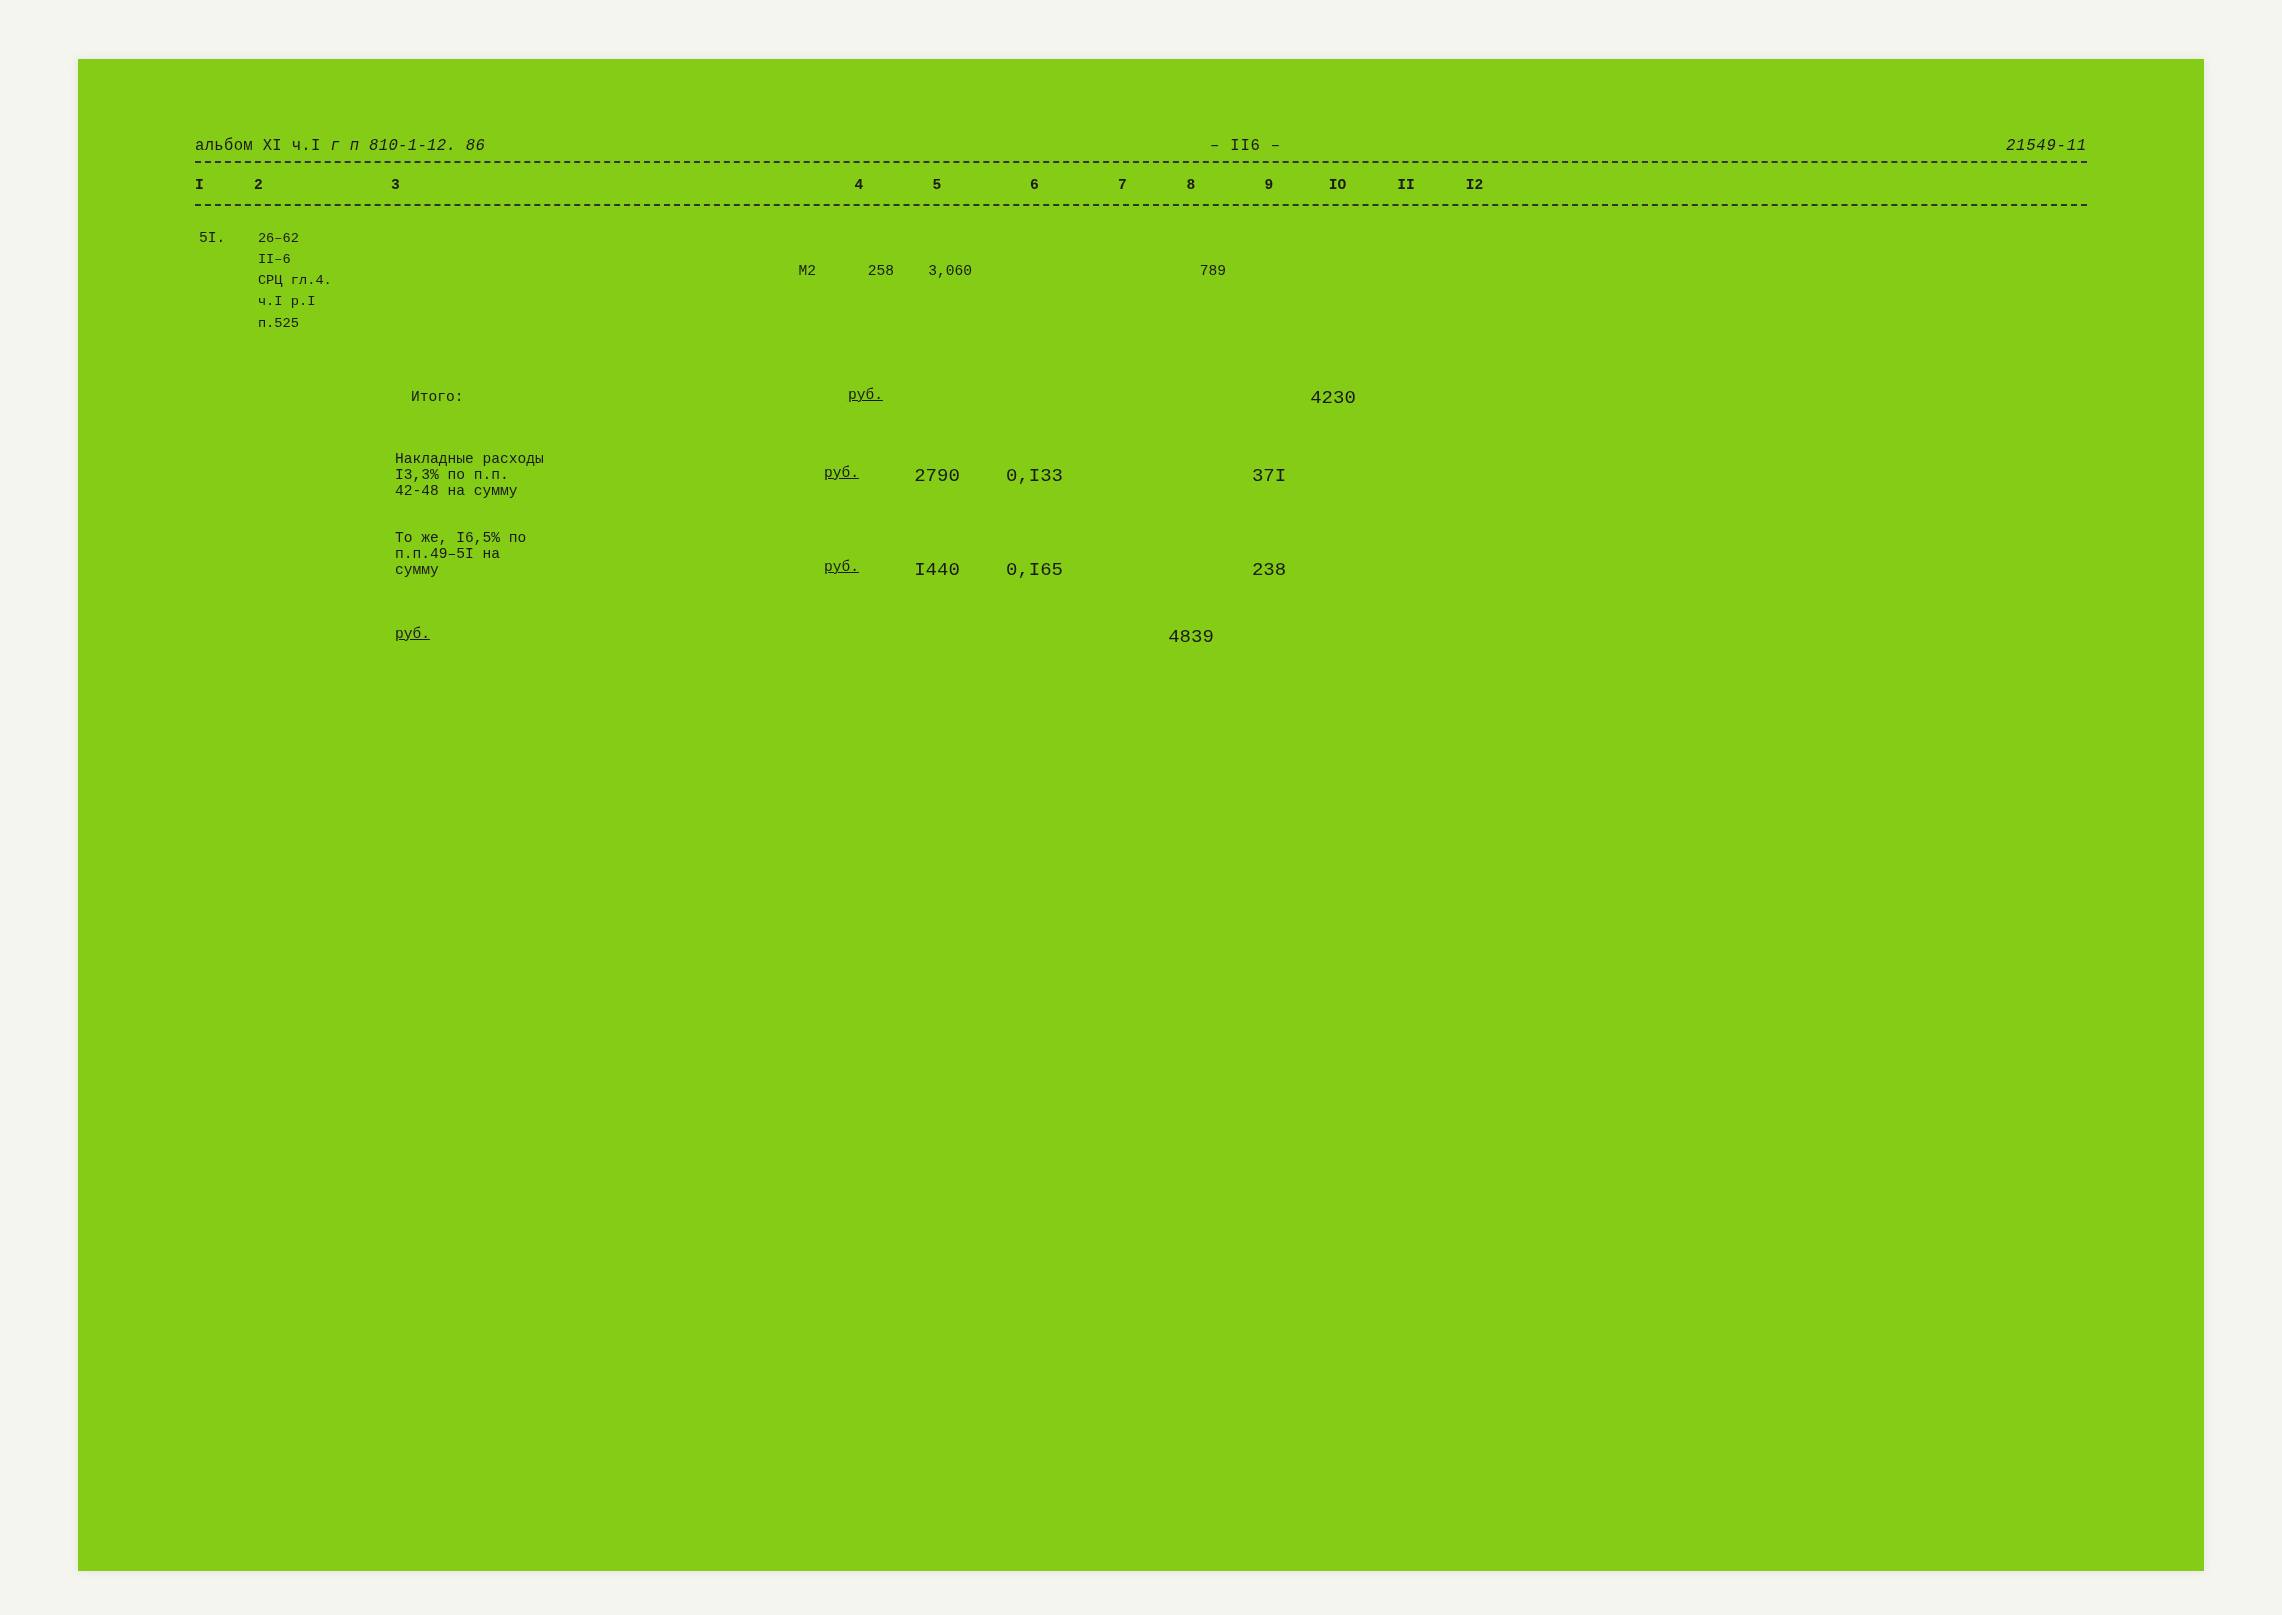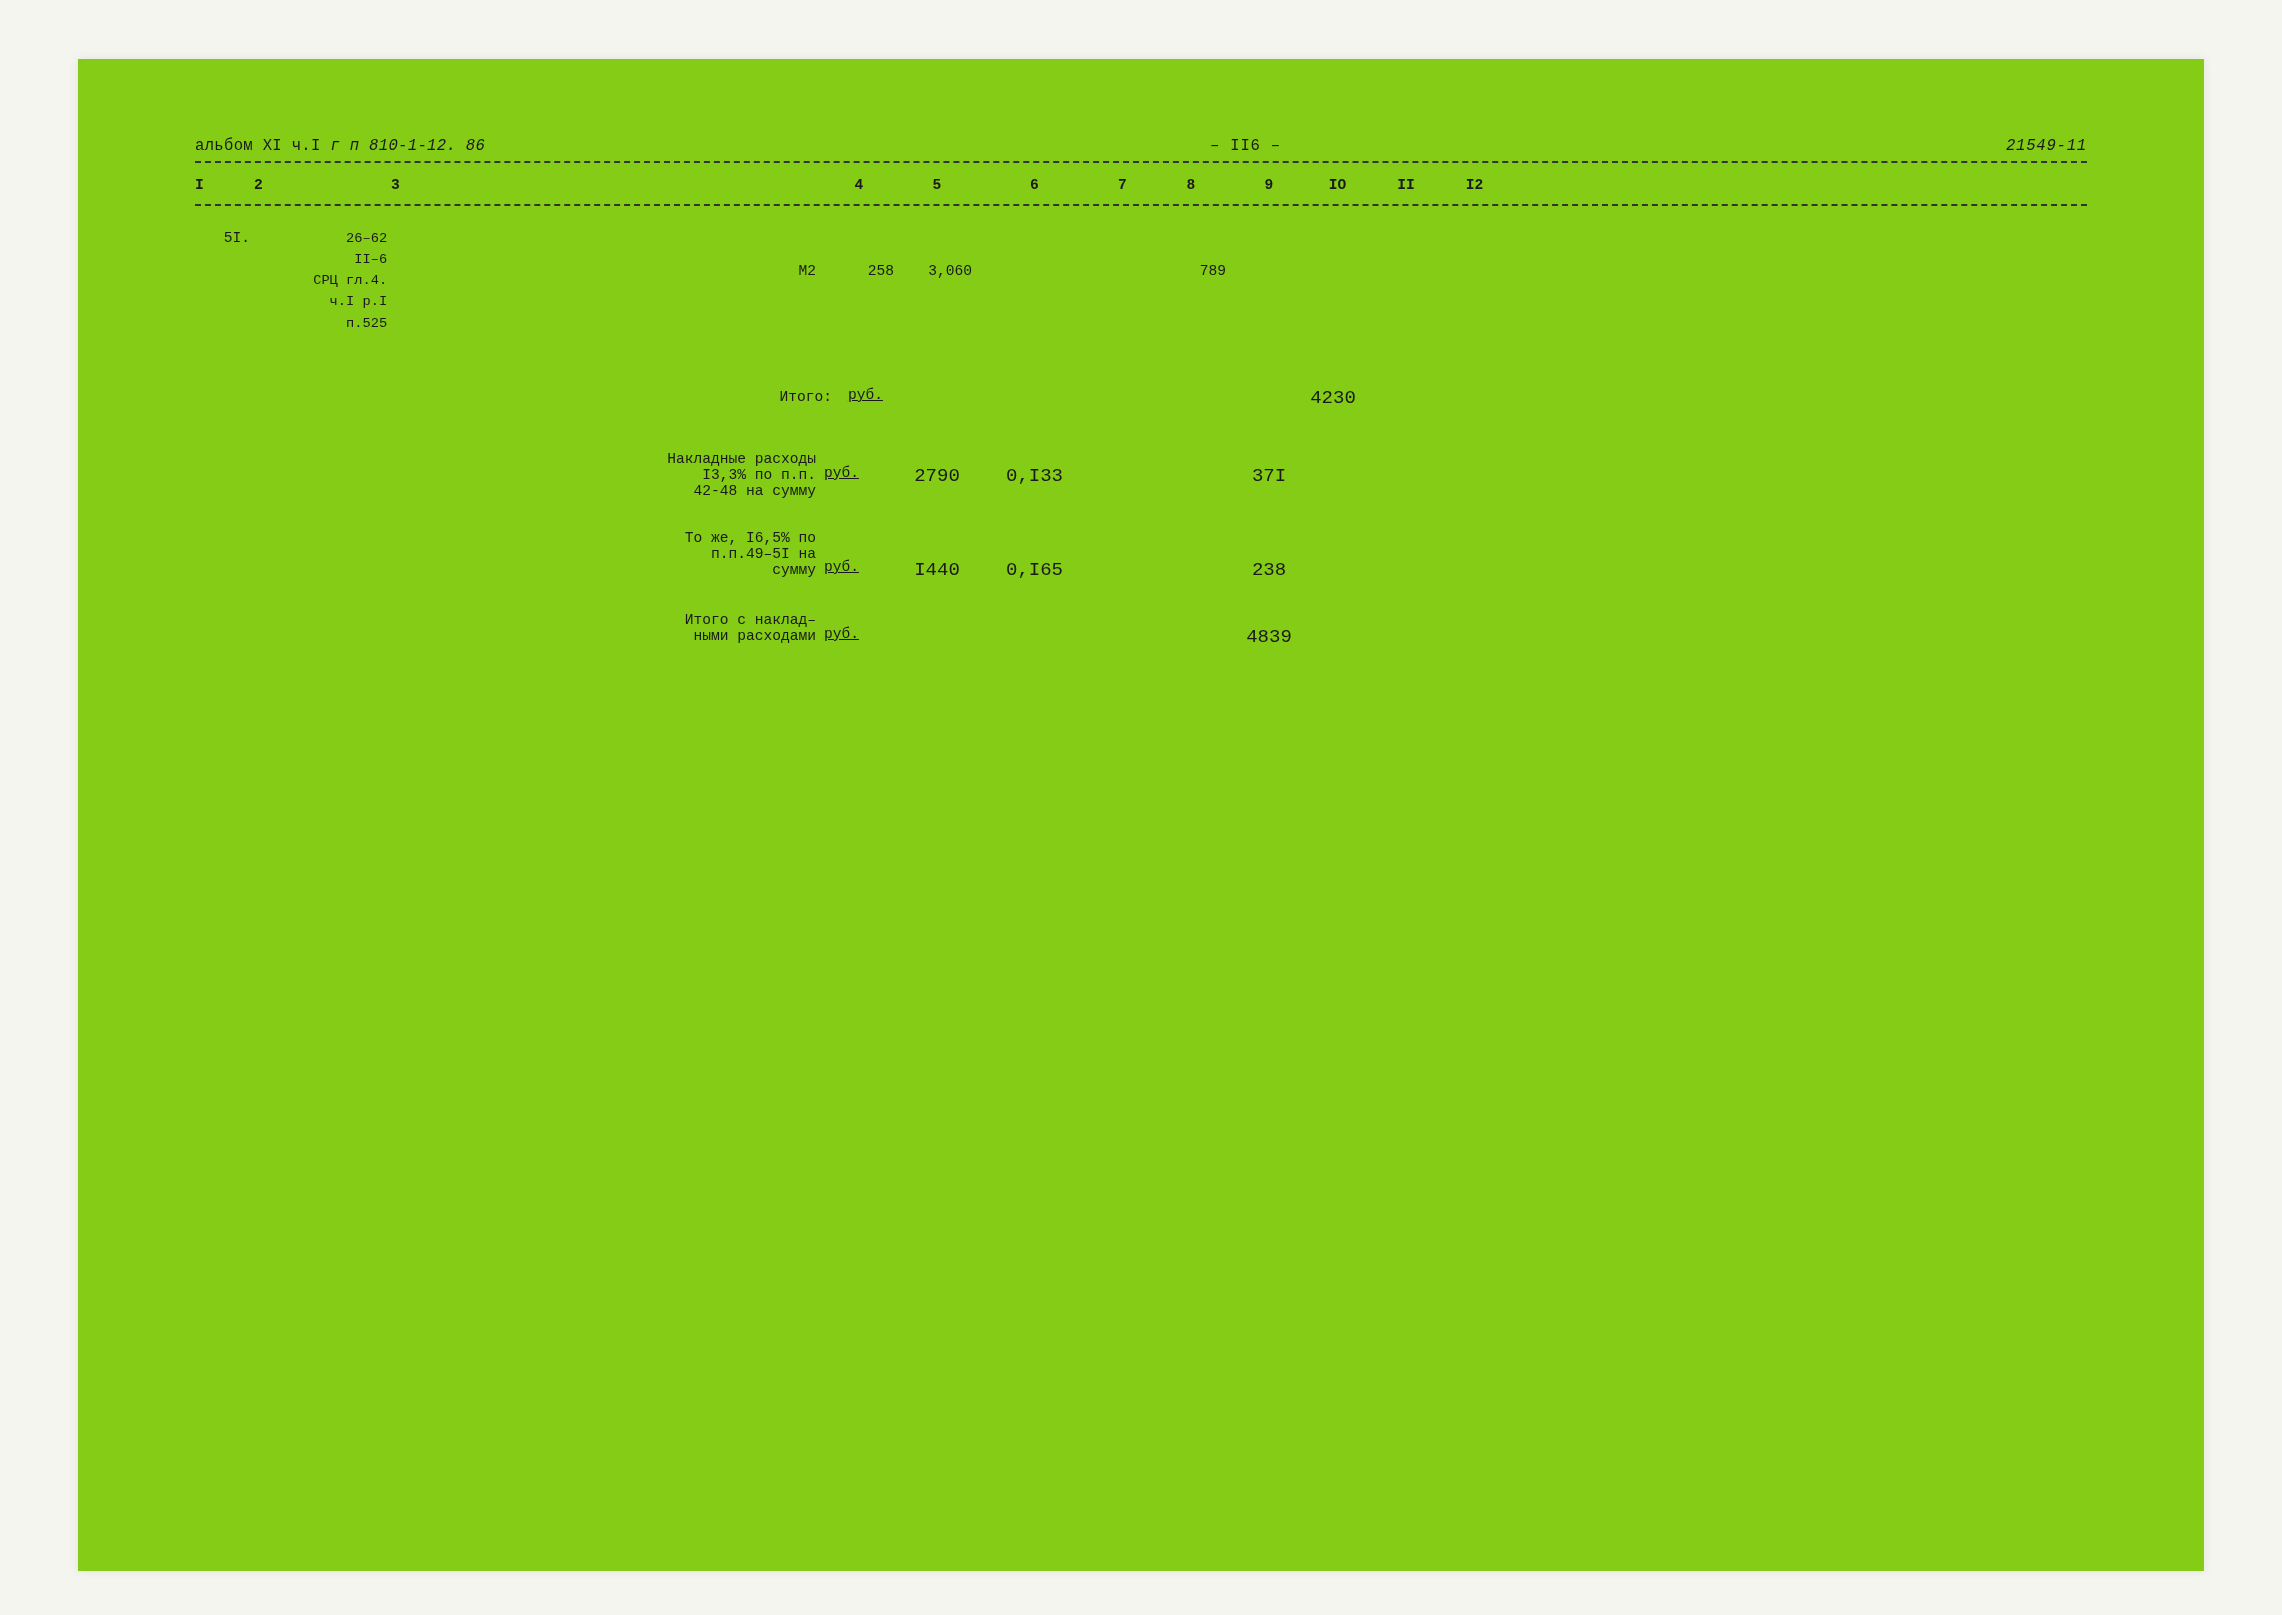--- a/index.html
+++ b/index.html
@@ -91,21 +91,21 @@
       margin-bottom: 0;
     }
 
     .cell {
       padding: 2px 3.9px;
       font-size: 14.6px;
       vertical-align: top;
     }
 
     .cell-left {
-      text-align: right;
+      text-align: left;
     }
 
     .cell-center {
       text-align: right;
     }
 
     .item-number {
       font-size: 14.6px;
       line-height: 1.5;
     }
@@ -274,24 +274,20 @@
       <div class="cell"></div>
       <div class="cell cell-center value-cell" style="padding-top: 31px;">238</div>
       <div class="cell"></div>
       <div class="cell"></div>
       <div class="cell"></div>
     </div>
 
     <div class="sub-row" style="margin-top: 27px;">
       <div class="cell"></div>
       <div class="cell"></div>
-      <div class="cell cell-left">
-        <div>Итого с наклад–</div>
-        <div>ными расходами</div>
-      </div>
       <div class="cell cell-left unit-cell" style="padding-top: 15.6px;">
         <span class="underline-text">руб.</span>
       </div>
       <div class="cell"></div>
       <div class="cell"></div>
       <div class="cell"></div>
       <div class="cell"></div>
       <div class="cell cell-center value-cell" style="padding-top: 15.6px;">4839</div>
       <div class="cell"></div>
       <div class="cell"></div>

